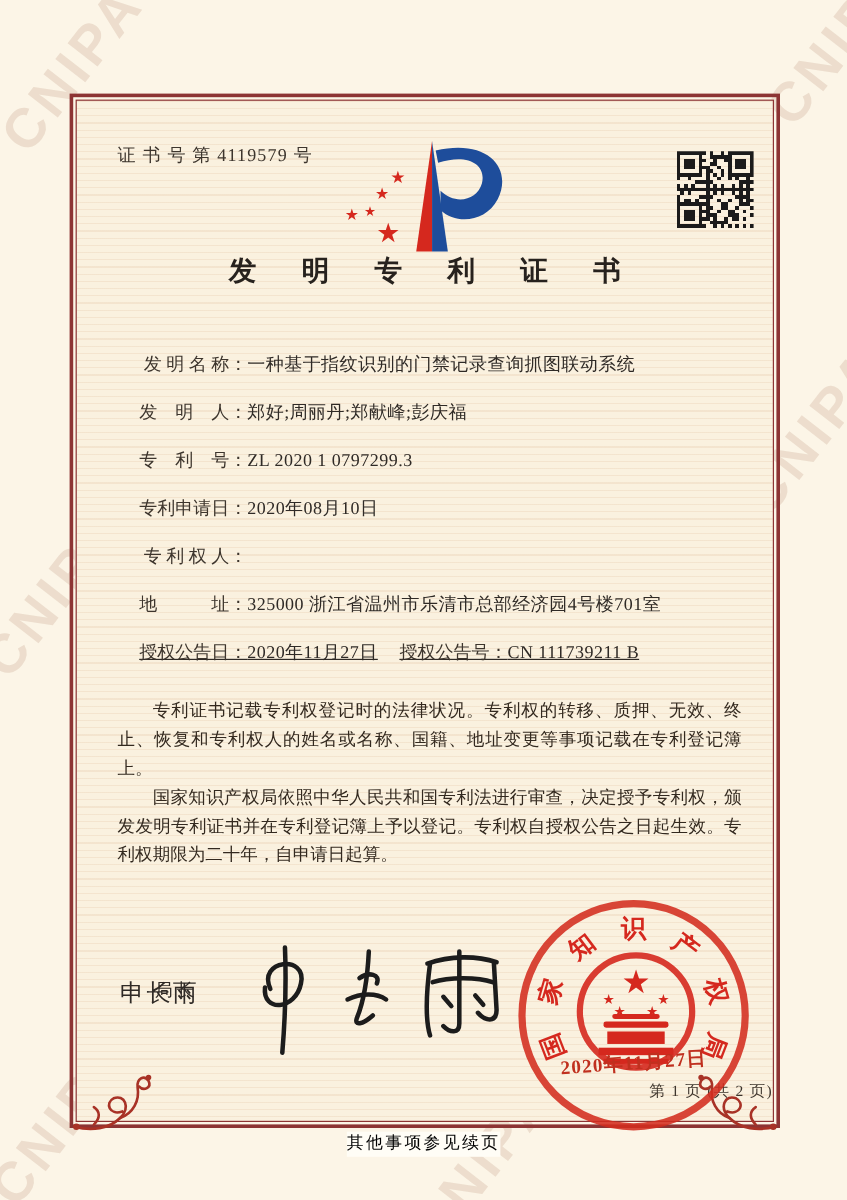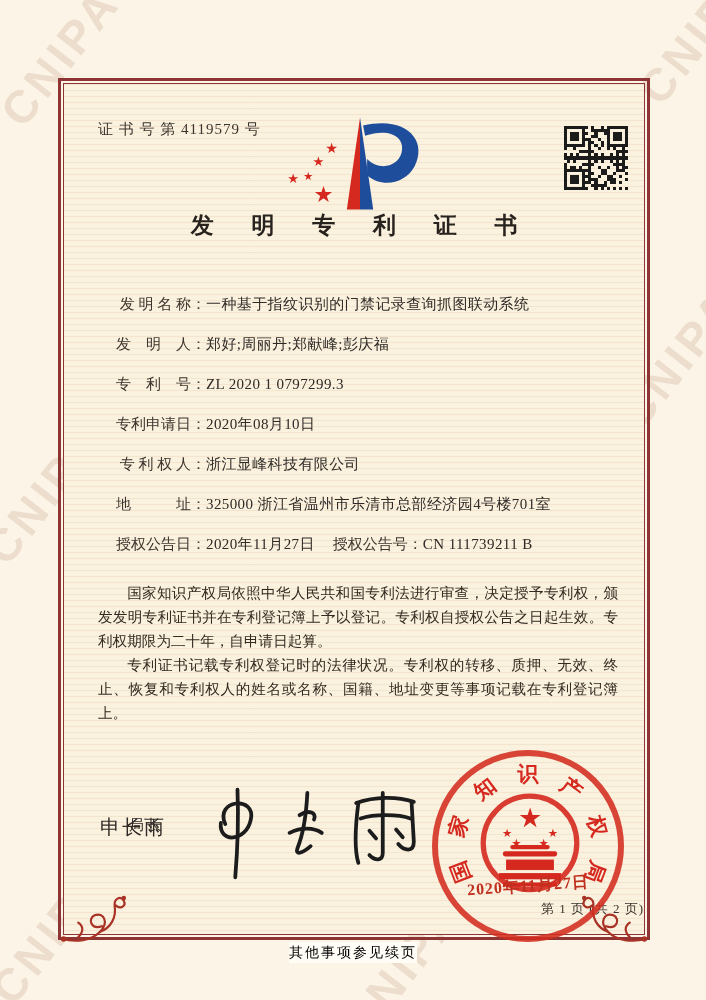--- a/index.html
+++ b/index.html
@@ -18,21 +18,21 @@
   
   .logo{position:absolute;left:218px;top:28px;width:152px;height:102px;}
   
   .qr{position:absolute;right:16px;top:42px;width:64px;height:64px;}
   .title{position:absolute;left:0;right:0;top:126px;text-align:center;font-size:23px;font-weight:bold;
         letter-spacing:16px;text-indent:16px;color:#27221e;}
   .fields{position:absolute;left:34px;right:22px;top:210px;font-size:15px;}
   .field-row{display:flex;margin-bottom:19px;line-height:21px;}
   .field-label{flex:none;width:108px;white-space:pre;color:#3d352d;text-align:right;}
   .field-value{color:#2f2a26;letter-spacing:0.4px;}
-  .pair{display:flex;}
+  .pair{display:flex;text-decoration:underline;}
   .pair2{margin-left:18px;}
   .paras{position:absolute;left:34px;right:26px;top:498px;}
   .paras p{margin:0;font-size:14.6px;line-height:1.64;text-indent:2em;text-align:justify;color:#33291f;}
   .sig-title{position:absolute;left:20px;top:732px;font-size:15px;letter-spacing:3px;color:#2f2a26;margin-left:45px;}
   .sig-name{position:absolute;left:36px;top:730px;font-size:20px;letter-spacing:2px;color:#2f2a26;}
   .signature{position:absolute;left:128px;top:700px;width:244px;height:100px;}
   .page-no{position:absolute;left:0;right:0;top:816px;text-align:right;font-size:13px;color:#3d352d;letter-spacing:1px;}
   
   .seal{position:absolute;left:432px;top:750px;width:192px;height:192px;border-radius:50%;
         border:6px solid rgba(211,44,31,0.88);box-sizing:border-box;z-index:5;}
@@ -341,41 +341,40 @@
           <div class="field-row">
             <span class="field-label">专　利　号：</span>
             <span class="field-value">ZL 2020 1 0797299.3</span>
           </div>
           <div class="field-row">
             <span class="field-label">专利申请日：</span>
             <span class="field-value">2020年08月10日</span>
           </div>
           <div class="field-row">
             <span class="field-label">专 利 权 人：</span>
-            <span class="field-value">浙江显峰科技有限公司</span>
           </div>
           <div class="field-row">
             <span class="field-label">地　　　址：</span>
             <span class="field-value">325000 浙江省温州市乐清市总部经济园4号楼701室</span>
           </div>
           <div class="field-row">
             <span class="pair">
               <span class="field-label">授权公告日：</span>
               <span class="field-value">2020年11月27日</span>
             </span>
             <span class="pair pair2">
               <span class="field-label" style="width:auto">授权公告号：</span>
               <span class="field-value">CN 111739211 B</span>
             </span>
           </div>
         </div>
 
         <div class="paras">
+          <p>专利证书记载专利权登记时的法律状况。专利权的转移、质押、无效、终止、恢复和专利权人的姓名或名称、国籍、地址变更等事项记载在专利登记簿上。</p>
           <p>国家知识产权局依照中华人民共和国专利法进行审查，决定授予专利权，颁发发明专利证书并在专利登记簿上予以登记。专利权自授权公告之日起生效。专利权期限为二十年，自申请日起算。</p>
-          <p>专利证书记载专利权登记时的法律状况。专利权的转移、质押、无效、终止、恢复和专利权人的姓名或名称、国籍、地址变更等事项记载在专利登记簿上。</p>
         </div>
 
         <div class="sig-title">局长</div>
         <div class="sig-name">申长雨</div>
         <div class="signature">
           <svg viewBox="0 0 220 90" width="244" height="100" aria-hidden="true">
             <g fill="none" stroke="#1c1c1c" stroke-width="3.4" stroke-linecap="round" stroke-linejoin="round">
               <path d="M30,36 C20,14 58,10 53,32 C49,52 24,54 26,35"></path>
               <path d="M41,5 C42,30 41,60 39,84"></path>
               <path d="M97,28 C104,23 113,25 110,32"></path>

